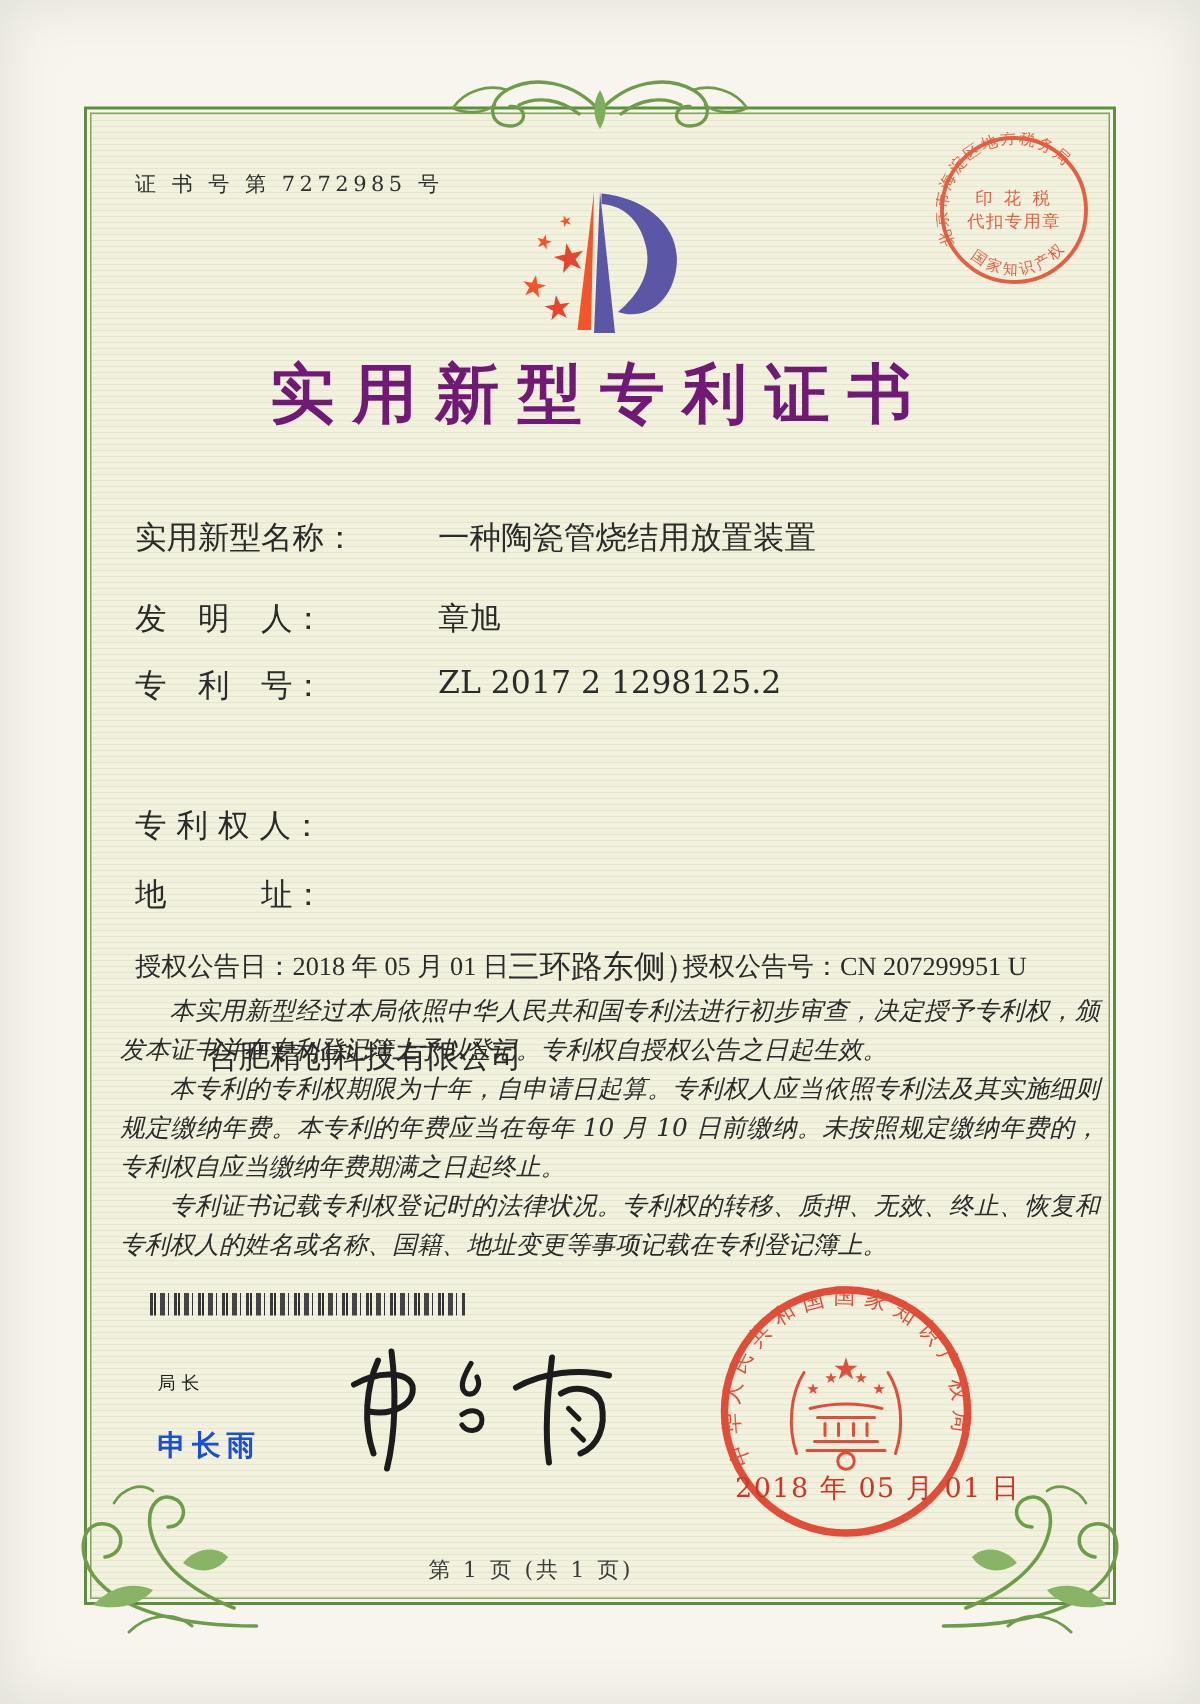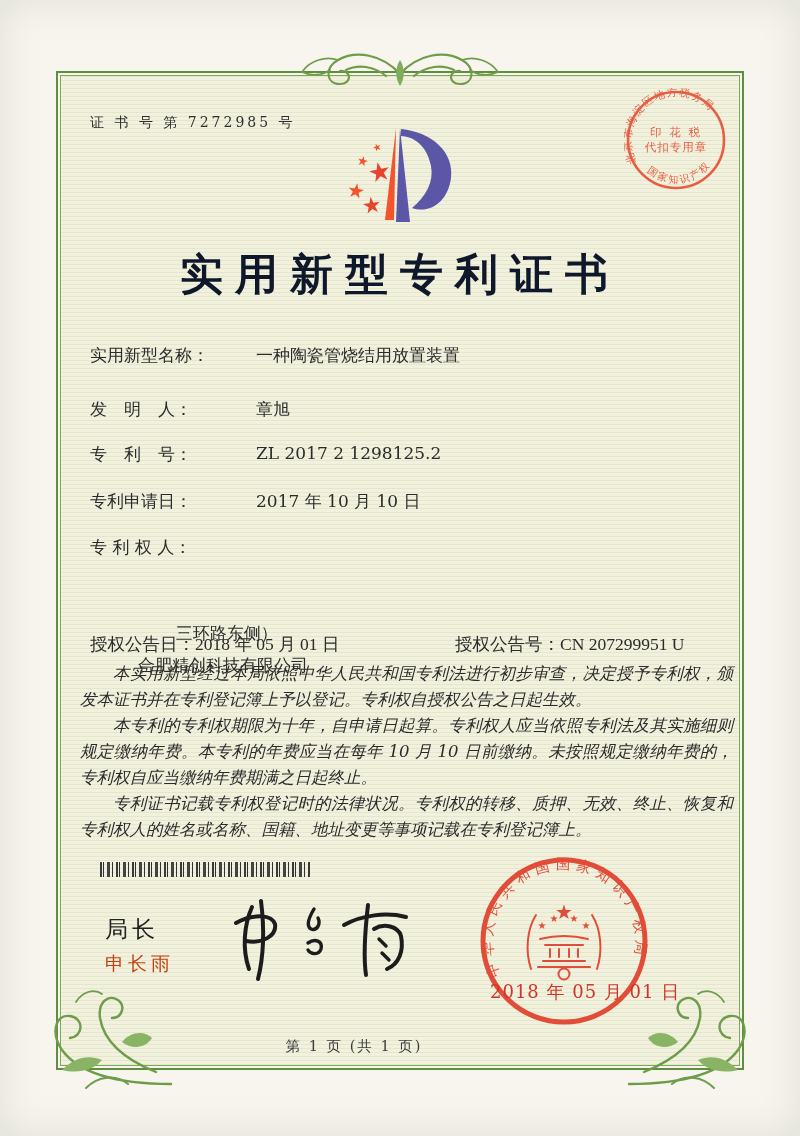--- a/index.html
+++ b/index.html
@@ -31,46 +31,46 @@
   .ornament svg{display:block;}
   .flip-x{transform:scaleX(-1);}
 
   .cert-number{
     position:absolute;left:90px;top:114px;
     font-size:14px;letter-spacing:3px;color:#2e2e2e;
   }
   .logo{position:absolute;left:330px;top:120px;width:160px;height:118px;}
   .tax-stamp{position:absolute;left:624px;top:88px;width:104px;height:104px;opacity:0.88;}
   .title{
-    position:absolute;left:0;top:246px;width:800px;text-align:center;
-    font-size:43px;font-weight:600;letter-spacing:12px;color:#0f172a;
+    position:absolute;left:0;top:234px;width:800px;text-align:center;
+    font-size:43px;font-weight:600;letter-spacing:12px;color:#701a75;
   }
   .field{
     position:absolute;left:90px;width:648px;
-    font-size:17px;color:#2b2b2b;display:flex;
+    font-size:21px;color:#2b2b2b;display:flex;gap:36px;
   }
   .field .lbl{white-space:pre;width:118px;flex:0 0 118px;}
   .field .val{white-space:pre-wrap;margin-left:48px;}
   .grant-row{position:absolute;left:90px;top:632px;width:648px;font-size:17.5px;color:#2b2b2b;font-family:Liberation Serif, serif;}
   .grant-right{position:absolute;left:365px;top:0;}
   .paras{
     position:absolute;left:80px;top:661px;width:653px;
     font-size:16.5px;line-height:26px;color:#2b2b2b;text-align:justify;font-style:italic;
   }
   .paras p{margin:0;text-indent:2em;}
   .barcode{
     position:absolute;left:100px;top:862px;width:210px;height:15px;
     background:repeating-linear-gradient(90deg,
       #3a3a3a 0 2px, transparent 2px 3px,
       #2f2f2f 3px 4px, transparent 4px 7px,
       #444 7px 10px, transparent 10px 12px,
       #333 12px 13px, transparent 13px 16px);
   }
-  .signer-title{position:absolute;left:105px;top:914px;font-size:23px;letter-spacing:4px;color:#222;}
-  .signer-name{position:absolute;left:105px;top:951px;font-size:19px;letter-spacing:4px;color:#c2410c;}
+  .signer-title{position:absolute;left:105px;top:914px;font-size:12px;letter-spacing:4px;color:#222;}
+  .signer-name{position:absolute;left:105px;top:951px;font-size:19px;letter-spacing:4px;color:#1d4ed8;font-weight:bold;}
   .signature{position:absolute;left:222px;top:893px;width:200px;height:92px;}
   .seal{position:absolute;left:478px;top:855px;width:172px;height:172px;opacity:0.92;}
   .seal-date{
     position:absolute;left:490px;top:980px;width:160px;
     font-size:18px;color:#d03427;letter-spacing:1px;white-space:pre;
   }
   .footer{
     position:absolute;left:0;top:1037px;width:708px;text-align:center;
     font-size:14.5px;letter-spacing:2px;color:#3a3a3a;
   }
@@ -158,29 +158,26 @@
     <span class="val">一种陶瓷管烧结用放置装置</span>
   </div>
   <div class="field" style="top:398px;">
     <span class="lbl">发　明　人：</span>
     <span class="val">章旭</span>
   </div>
   <div class="field" style="top:443px;">
     <span class="lbl">专　利　号：</span>
     <span class="val">ZL 2017 2 1298125.2</span>
   </div>
-  <div class="field" style="top:490px;">
-    <span class="lbl">专利申请日：</span>
-    <span class="val">2017 年 10 月 10 日</span>
-  </div>
   <div class="field" style="top:536px;flex-direction:column;">
     <span class="lbl">专 利 权 人：</span>
     <span class="val">合肥精创科技有限公司</span>
   </div>
   <div class="field" style="top:582px;">
+    <span class="lbl">地　　　址：</span>
     <span class="val"><br>
        <span>三环路东侧）</span></span>
   </div>
 
   <div class="grant-row">
     <span>授权公告日：</span><span>2018 年 05 月 01 日</span>
     <span class="grant-right">
       <span>授权公告号：</span><span>CN 207299951 U</span>
     </span>
   </div>

